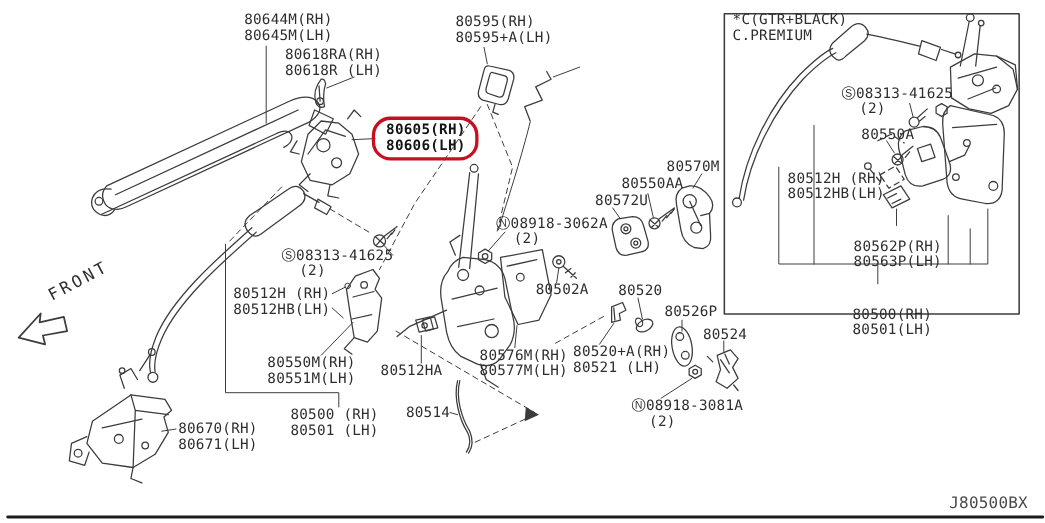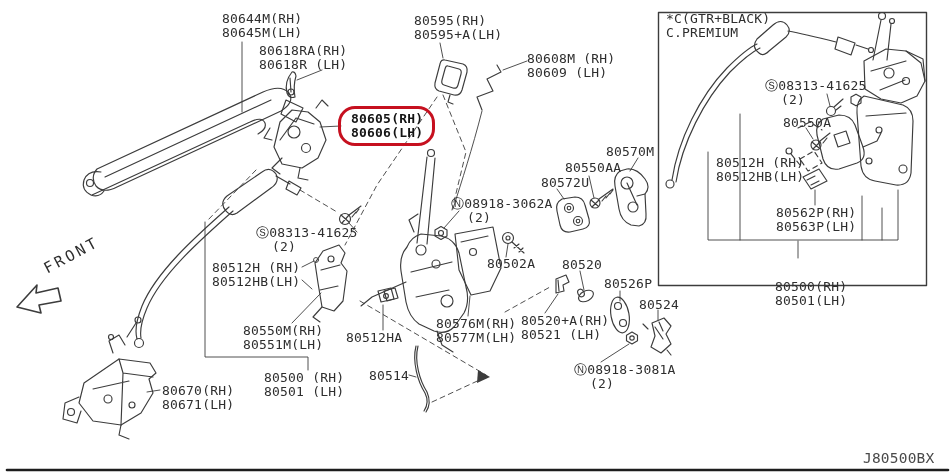--- a/index.html
+++ b/index.html
@@ -282,27 +282,26 @@
     <path d="M478,370 L490,377 L477,383 Z" fill="#3c3c3c" stroke="none"></path>
 
     <path d="M7,470 L948,470" stroke-width="2.6" stroke="#1c1c1c"></path>
   </g>
 </svg>
 
 <div id="labels">
       <div class="lbl" style="left: 222px; top: 12px;"><div>80644M(RH)</div><div>80645M(LH)</div></div>
       <div class="lbl" style="left: 259px; top: 44px;"><div>80618RA(RH)</div><div>80618R (LH)</div></div>
       <div class="lbl" style="left: 414px; top: 14px;"><div>80595(RH)</div><div>80595+A(LH)</div></div>
-      <div class="lbl" style="left: 527px; top: 52px;"><div>80608M (RH)</div><div>80609 (LH)</div></div>
       <div class="lbl red-box" style="left: 338px; top: 106px;"><div>80605(RH)</div><div>80606(LH)</div></div>
       <div class="lbl" style="left: 666px; top: 12px;"><div>*C(GTR+BLACK)</div><div>C.PREMIUM</div></div>
       <div class="lbl" style="left: 765px; top: 79px;"><div>Ⓢ08313-41625</div><div>  (2)</div></div>
       <div class="lbl" style="left: 783px; top: 116px;"><div>80550A</div></div>
       <div class="lbl" style="left: 716px; top: 156px;"><div>80512H (RH)</div><div>80512HB(LH)</div></div>
-      <div class="lbl" style="left: 776px; top: 206px;"><div>80562P(RH)</div><div>80563P(LH)</div></div>
+      <div class="lbl" style="left: 776px; top: 218px;"><div>80562P(RH)</div><div>80563P(LH)</div></div>
       <div class="lbl" style="left: 775px; top: 260px; margin-top: 20px;"><div>80500(RH)</div><div>80501(LH)</div></div>
       <div class="lbl" style="left: 606px; top: 145px;"><div>80570M</div></div>
       <div class="lbl" style="left: 565px; top: 161px;"><div>80550AA</div></div>
       <div class="lbl" style="left: 541px; top: 176px;"><div>80572U</div></div>
       <div class="lbl" style="left: 451px; top: 197px;"><div>Ⓝ08918-3062A</div><div>  (2)</div></div>
       <div class="lbl" style="left: 256px; top: 226px;"><div>Ⓢ08313-41625</div><div>  (2)</div></div>
       <div class="lbl" style="left: 212px; top: 261px;"><div>80512H (RH)</div><div>80512HB(LH)</div></div>
       <div class="lbl" style="left: 487px; top: 257px;"><div>80502A</div></div>
       <div class="lbl" style="left: 562px; top: 258px;"><div>80520</div></div>
       <div class="lbl" style="left: 604px; top: 277px;"><div>80526P</div></div>

